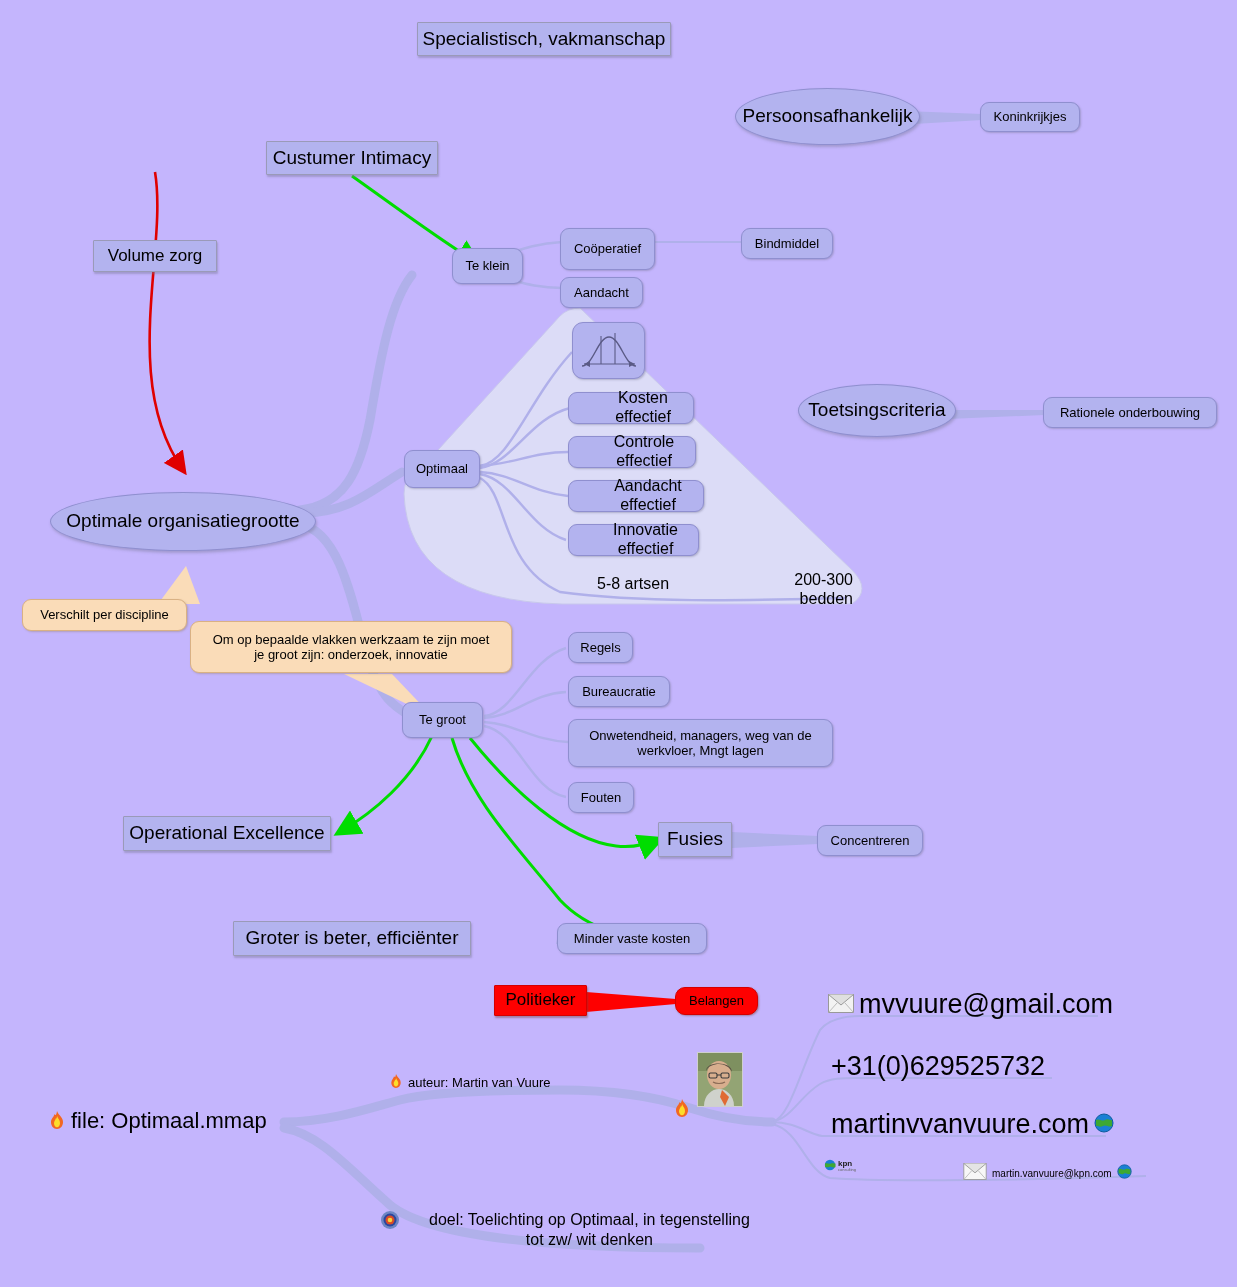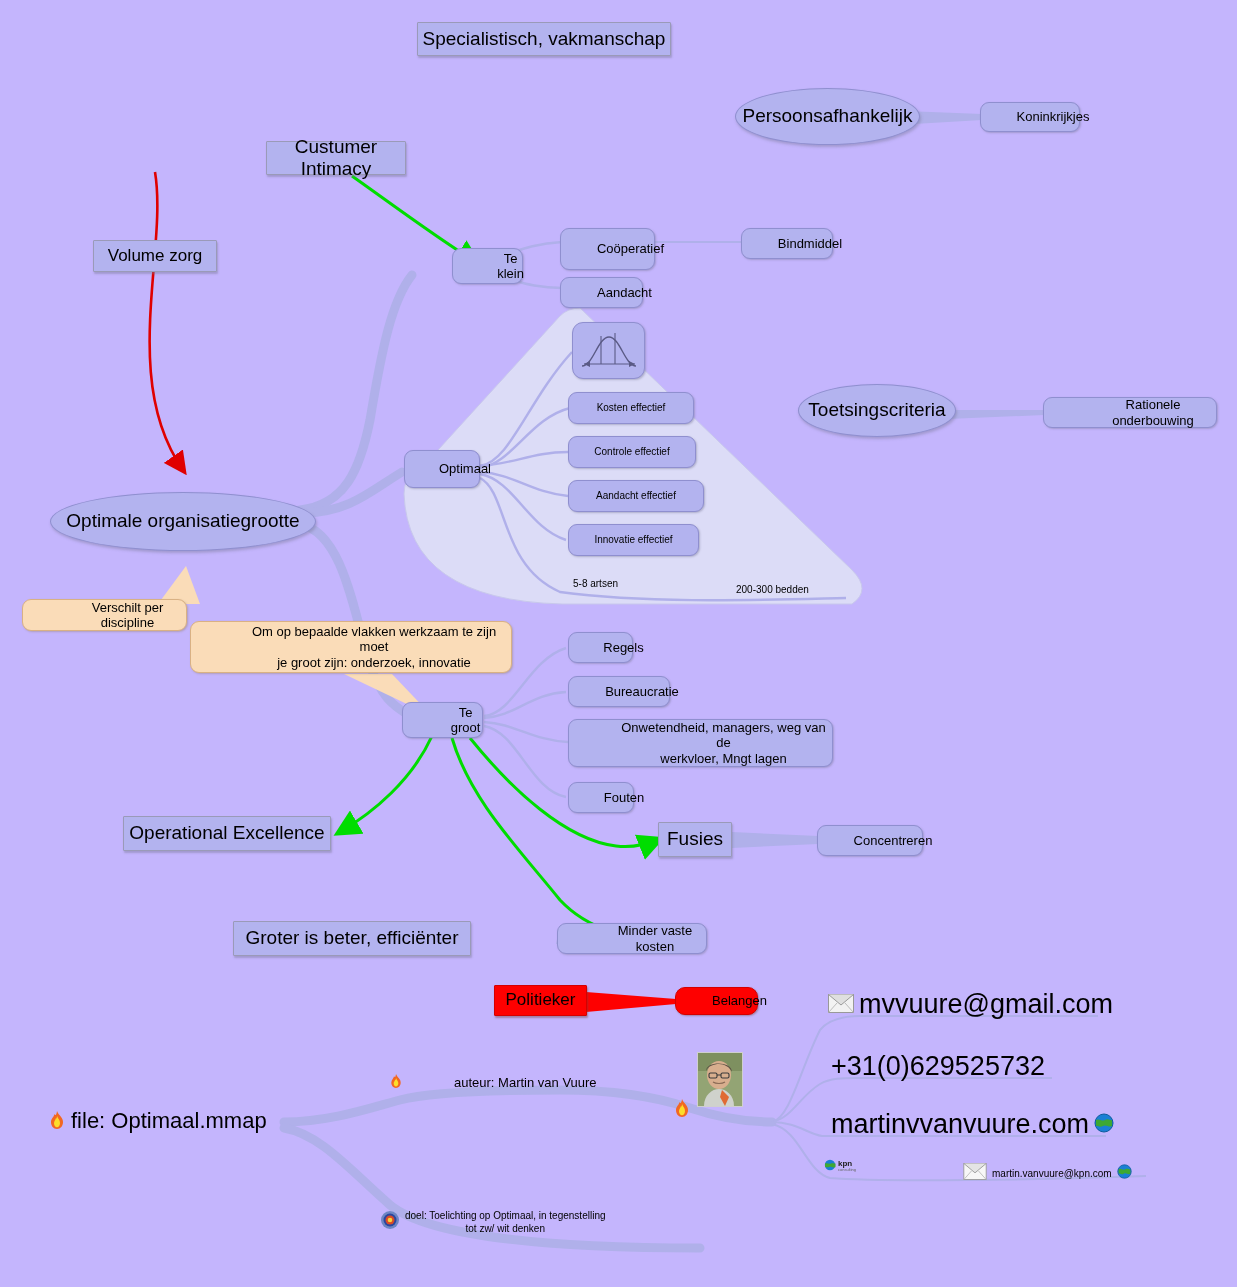--- a/index.html
+++ b/index.html
@@ -74,22 +74,22 @@
     box-shadow:none;
   }
   .v-icon{
     background:#b3b3ef;
     border:1px solid #8f8fcf;
     border-radius:11px;
     box-shadow:1px 1px 2px rgba(120,120,150,.45);
   }
   
   .t-xs{font-size:11px;}
-  .t-sm{font-size:13px;padding-left:46px;}
-  .t-md{font-size:10px;}
+  .t-sm{font-size:13px;}
+  .t-md{font-size:16px;padding-left:24px;}
   .t-lg{font-size:17px;}
   .t-xl{font-size:19px;}
   .t-xxl{font-size:22px;}
 
   .ico{
     display:inline-block;
     vertical-align:middle;
     line-height:1;
   }
   .inline-row{
@@ -190,21 +190,21 @@
     <path d="M408,1097 L1090,1097" stroke="#b0b0ea" stroke-width="1.6" fill="none" opacity="0"></path>
     <path d="M700,1248 L700,1248" stroke="#b0b0ea" stroke-width="2" fill="none"></path>
   </svg>
 
   <div class="node v-square t-xl" style="left:417px;top:22px;width:254px;height:34px;">Specialistisch, vakmanschap</div>
 
   <div class="node v-ellipse t-xl" style="left:697px;top:88px;width:185px;height:57px;margin-left:38px;">Persoonsafhankelijk</div>
 
   <div class="node v-round t-sm" style="left:980px;top:102px;width:100px;height:30px;">Koninkrijkjes</div>
 
-  <div class="node v-square t-xl" style="left:266px;top:141px;width:140px;height:34px;">Custumer Intimacy</div>
+  <div class="node v-square t-xl" style="left:266px;top:141px;width:172px;height:34px;">Custumer Intimacy</div>
 
   <div class="node v-square t-lg" style="left:93px;top:240px;width:124px;height:32px;">Volume zorg</div>
 
   <div class="node v-round t-sm" style="left:404px;top:248px;width:71px;height:36px;margin-left:48px;">Te klein</div>
 
   <div class="node v-round t-sm" style="left:560px;top:228px;width:95px;height:42px;">Coöperatief</div>
 
   <div class="node v-round t-sm" style="left:741px;top:228px;width:92px;height:31px;">Bindmiddel</div>
 
   <div class="node v-round t-sm" style="left:560px;top:277px;width:83px;height:31px;">Aandacht</div>
@@ -225,21 +225,21 @@
   <div class="node v-round t-md" style="left:568px;top:392px;width:126px;height:32px;">Kosten  effectief</div>
 
   <div class="node v-round t-md" style="left:568px;top:436px;width:128px;height:32px;">Controle effectief</div>
 
   <div class="node v-round t-md" style="left:568px;top:480px;width:136px;height:32px;">Aandacht effectief</div>
 
   <div class="node v-round t-md" style="left:568px;top:524px;width:131px;height:32px;">Innovatie effectief</div>
 
   <div class="node v-plain t-md" style="left:573px;top:572px;width:110px;height:24px;justify-content:flex-start;">5-8 artsen</div>
 
-  <div class="node v-plain t-md" style="left:736px;top:578px;width:140px;height:24px;justify-content:flex-start;">200-300 bedden</div>
+  <div class="node v-plain t-md" style="left:713px;top:578px;width:140px;height:24px;justify-content:flex-start;text-align:right;">200-300 bedden</div>
 
   <div class="node v-ellipse t-xl" style="left:798px;top:384px;width:158px;height:53px;">Toetsingscriteria</div>
 
   <div class="node v-round t-sm" style="left:1043px;top:397px;width:174px;height:31px;">Rationele onderbouwing</div>
 
   <div class="node v-ellipse t-xl" style="left:50px;top:492px;width:266px;height:59px;">Optimale organisatiegrootte</div>
 
   <div class="node v-callout t-sm" style="left:22px;top:599px;width:165px;height:32px;">Verschilt per discipline</div>
 
   <div class="node v-callout t-sm" style="left:190px;top:621px;width:322px;height:52px;">Om op bepaalde vlakken werkzaam te zijn moet

